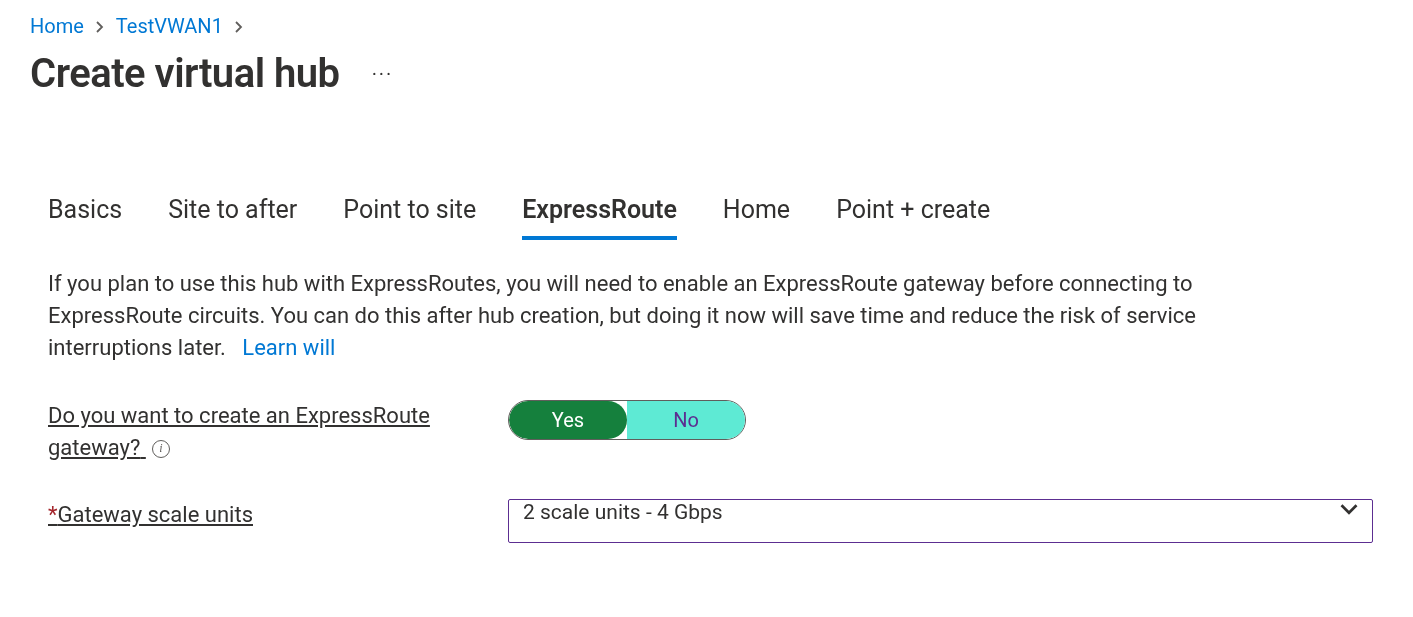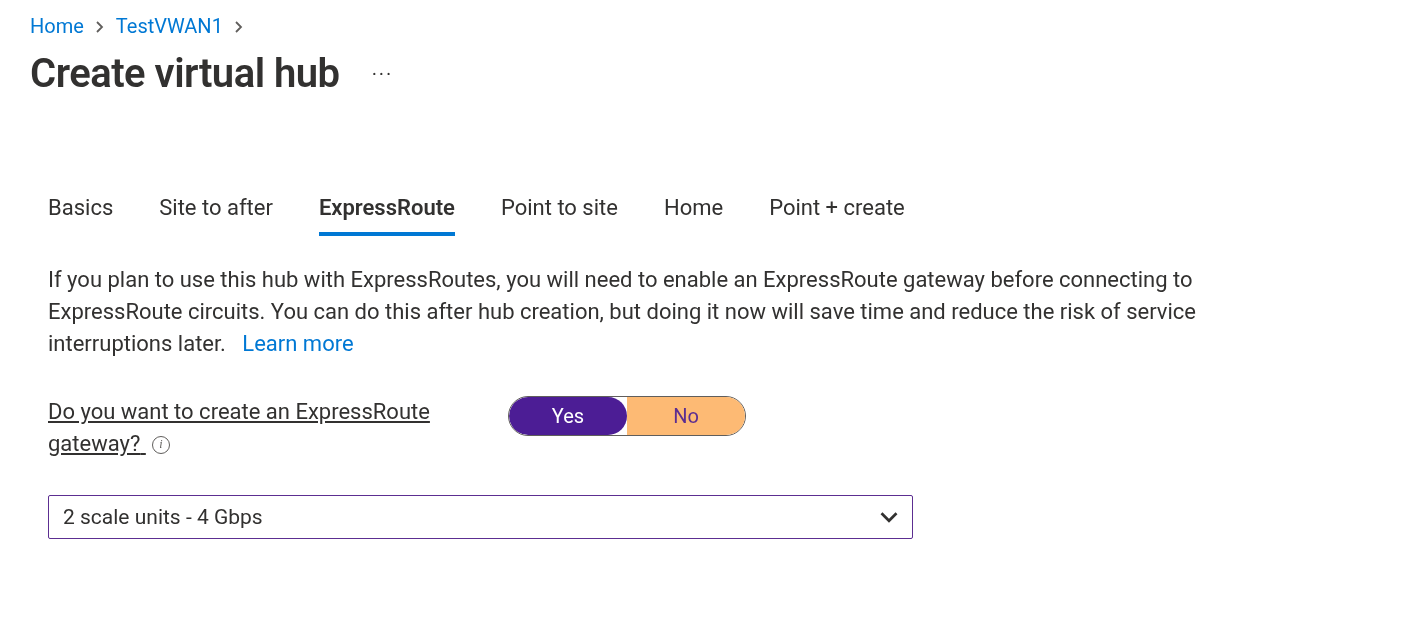--- a/index.html
+++ b/index.html
@@ -51,21 +51,21 @@
       padding: 4px 8px;
     }
     .tabs {
       display: flex;
       gap: 46px;
       border-bottom: none;
       margin-bottom: 28px;
       padding-left: 18px;
     }
     .tab {
-      font-size: 22px;
+      font-size: 25px;
       color: #323130;
       padding: 8px 0 12px 0;
       cursor: pointer;
       border-bottom: 4px solid transparent;
     }
     .tab.active {
       font-weight: 600;
       border-bottom: 4px solid #0078d4;
     }
     .description {
@@ -122,35 +122,34 @@
       height: 40px;
       width: 238px;
     }
     .toggle-opt {
       flex: 1;
       display: flex;
       align-items: center;
       justify-content: center;
       font-size: 20px;
       cursor: pointer;
-      background: #fdba74;
+      background: #5eead4;
       color: #5c2e91;
     }
     .toggle-opt.selected {
-      background: #4c1d95;
+      background: #15803d;
       color: #ffffff;
       border-radius: 22px;
     }
     .select-box {
       width: 865px;
       height: 44px;
       border: 1.5px solid #5c2e91;
       border-radius: 2px;
       display: flex;
-      align-items: center;
       justify-content: space-between;
       padding: 0 14px;
       font-size: 21px;
       color: #323130;
       cursor: pointer;
       background: #ffffff;
     }
     .chevron {
       width: 18px;
       height: 18px;
@@ -175,43 +174,46 @@
 </nav>
 
 <div class="page-title-row">
   <h1 class="page-title">Create virtual hub</h1>
   <span class="more-btn">···</span>
 </div>
 
 <div class="tabs">
   <div class="tab">Basics</div>
   <div class="tab">Site to after</div>
+  <div class="tab">Point to site</div>
   <div class="tab active">ExpressRoute</div>
-  <div class="tab">Point to site</div>
   <div class="tab">Home</div>
   <div class="tab">Point + create</div>
 </div>
 
 <p class="description">
   <span>If you plan to use this hub with ExpressRoutes, you will need to enable an ExpressRoute gateway before connecting to ExpressRoute circuits. You can do this after hub creation, but doing it now will save time and reduce the risk of service interruptions later.</span>
   &nbsp;
-  <a>Learn more</a>
+  <a>Learn will</a>
 </p>
 
 <div class="form-row">
   <div class="form-label-col">
     <span>Do you want to create an ExpressRoute gateway?</span>
     <span class="info-icon">i</span>
   </div>
   <div class="toggle-group">
     <div class="toggle-opt selected">Yes</div>
     <div class="toggle-opt">No</div>
   </div>
 </div>
 
 <div class="form-row">
+  <div class="form-label-col">
+    <span class="req">*</span><span>Gateway scale units</span>
+  </div>
   <div class="select-box">
     <span>2 scale units - 4 Gbps</span>
     <svg class="chevron" viewBox="0 0 12 12">
         <path d="M1 3.5 L6 8.5 L11 3.5" stroke="#323130" stroke-width="1.8" fill="none"></path>
       </svg>
   </div>
 </div>
 
 </body></html>

